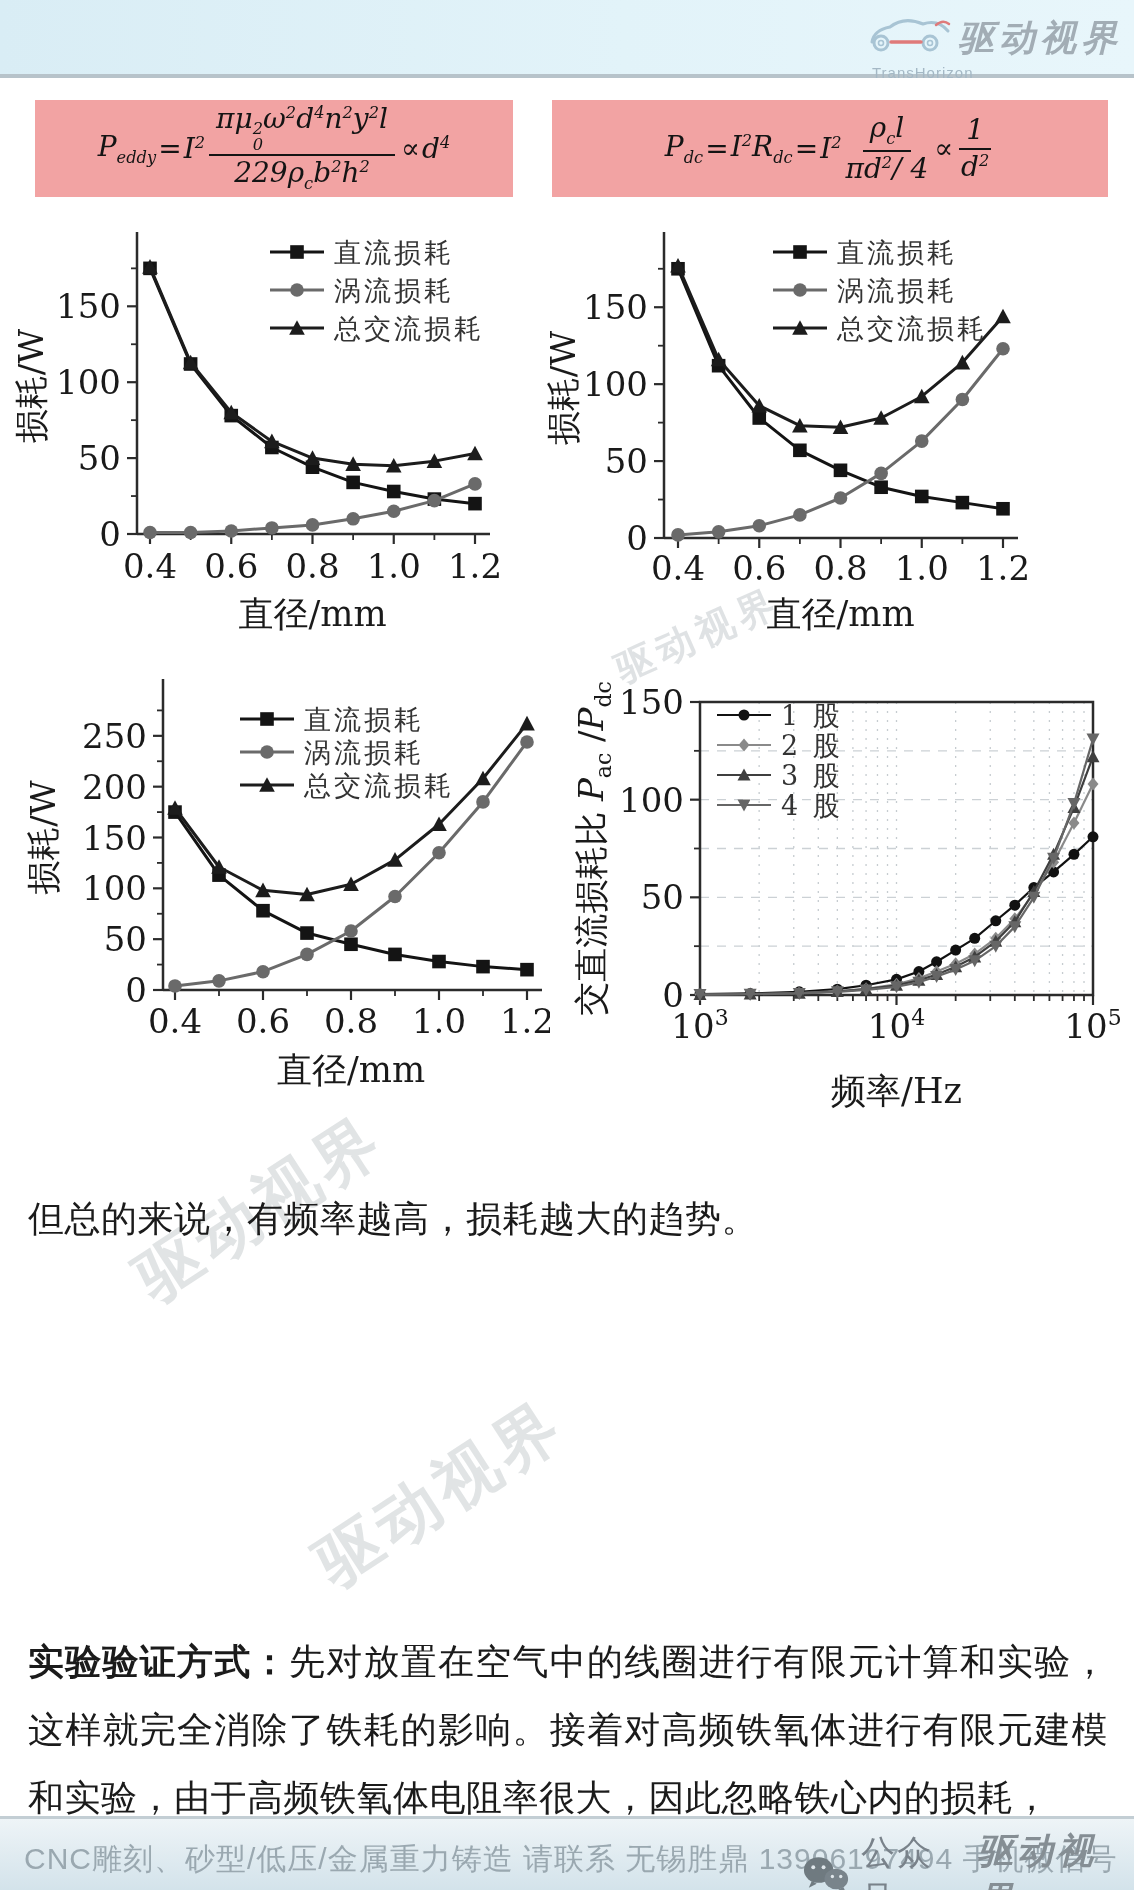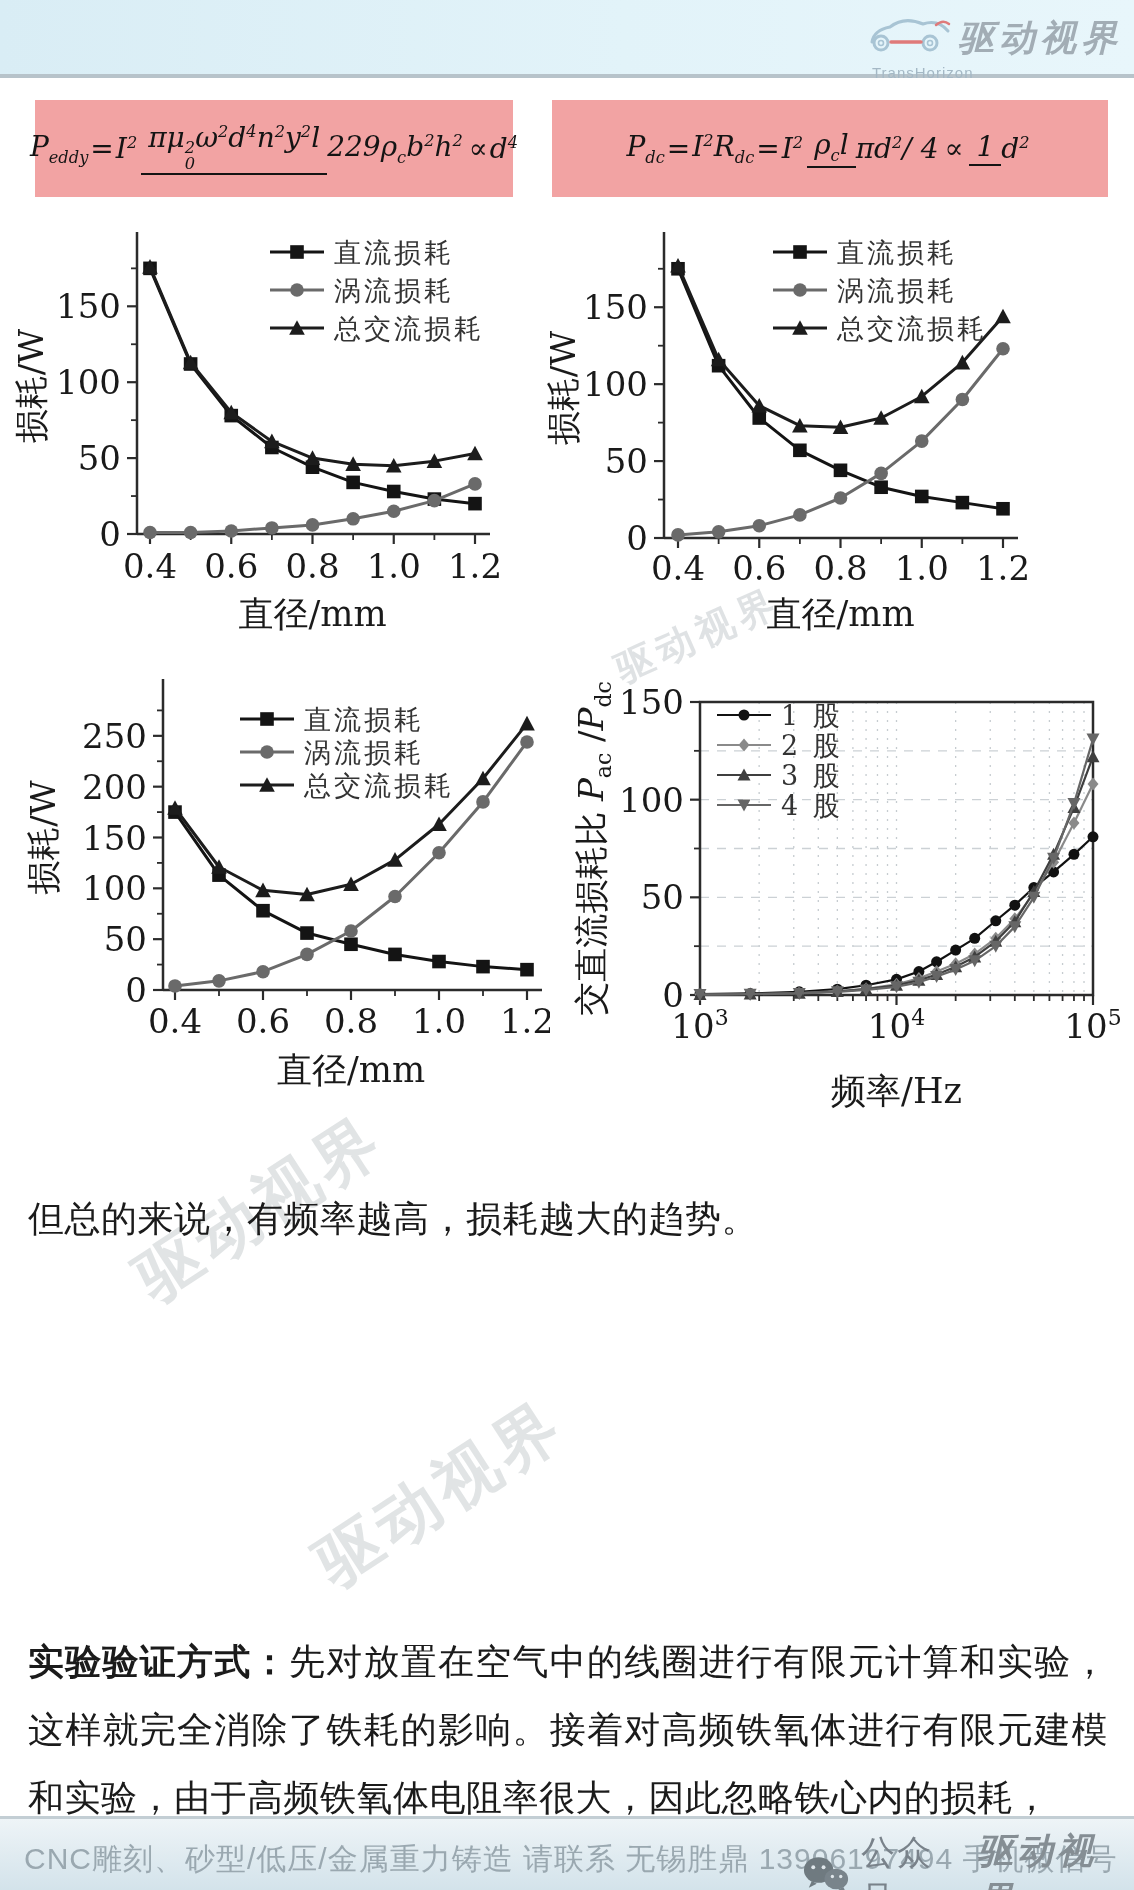--- a/index.html
+++ b/index.html
@@ -17,21 +17,21 @@
             font-weight:600;font-size:36px;color:#a2adb5;letter-spacing:5px;white-space:nowrap;}
 
   
   .formula-box{position:absolute;top:100px;height:97px;background:#f2a3a3;
                display:flex;align-items:center;justify-content:center;
                font-family:"DejaVu Serif",serif;font-style:italic;color:#141414;font-size:28px;}
   .formula-box sub{font-size:0.58em;}
   .formula-box sup{font-size:0.58em;}
   .fb-left{left:35px;width:478px;}
   .fb-right{left:552px;width:556px;}
-  .frac{display:inline-flex;align-items:center;margin:0 4px;line-height:1.15;}
+  .frac{display:inline-flex;flex-direction:column;align-items:center;margin:0 4px;line-height:1.15;}
   .frac .num{border-bottom:2px solid #141414;padding:0 7px 1px;white-space:nowrap;}
   .frac .den{padding-top:1px;white-space:nowrap;}
   .ss{display:inline-flex;flex-direction:column;align-items:flex-start;font-size:0.58em;line-height:1;
       vertical-align:-0.35em;}
   .op{font-style:normal;padding:0 2px;}
 
   
   .chart{position:absolute;}
 
   

